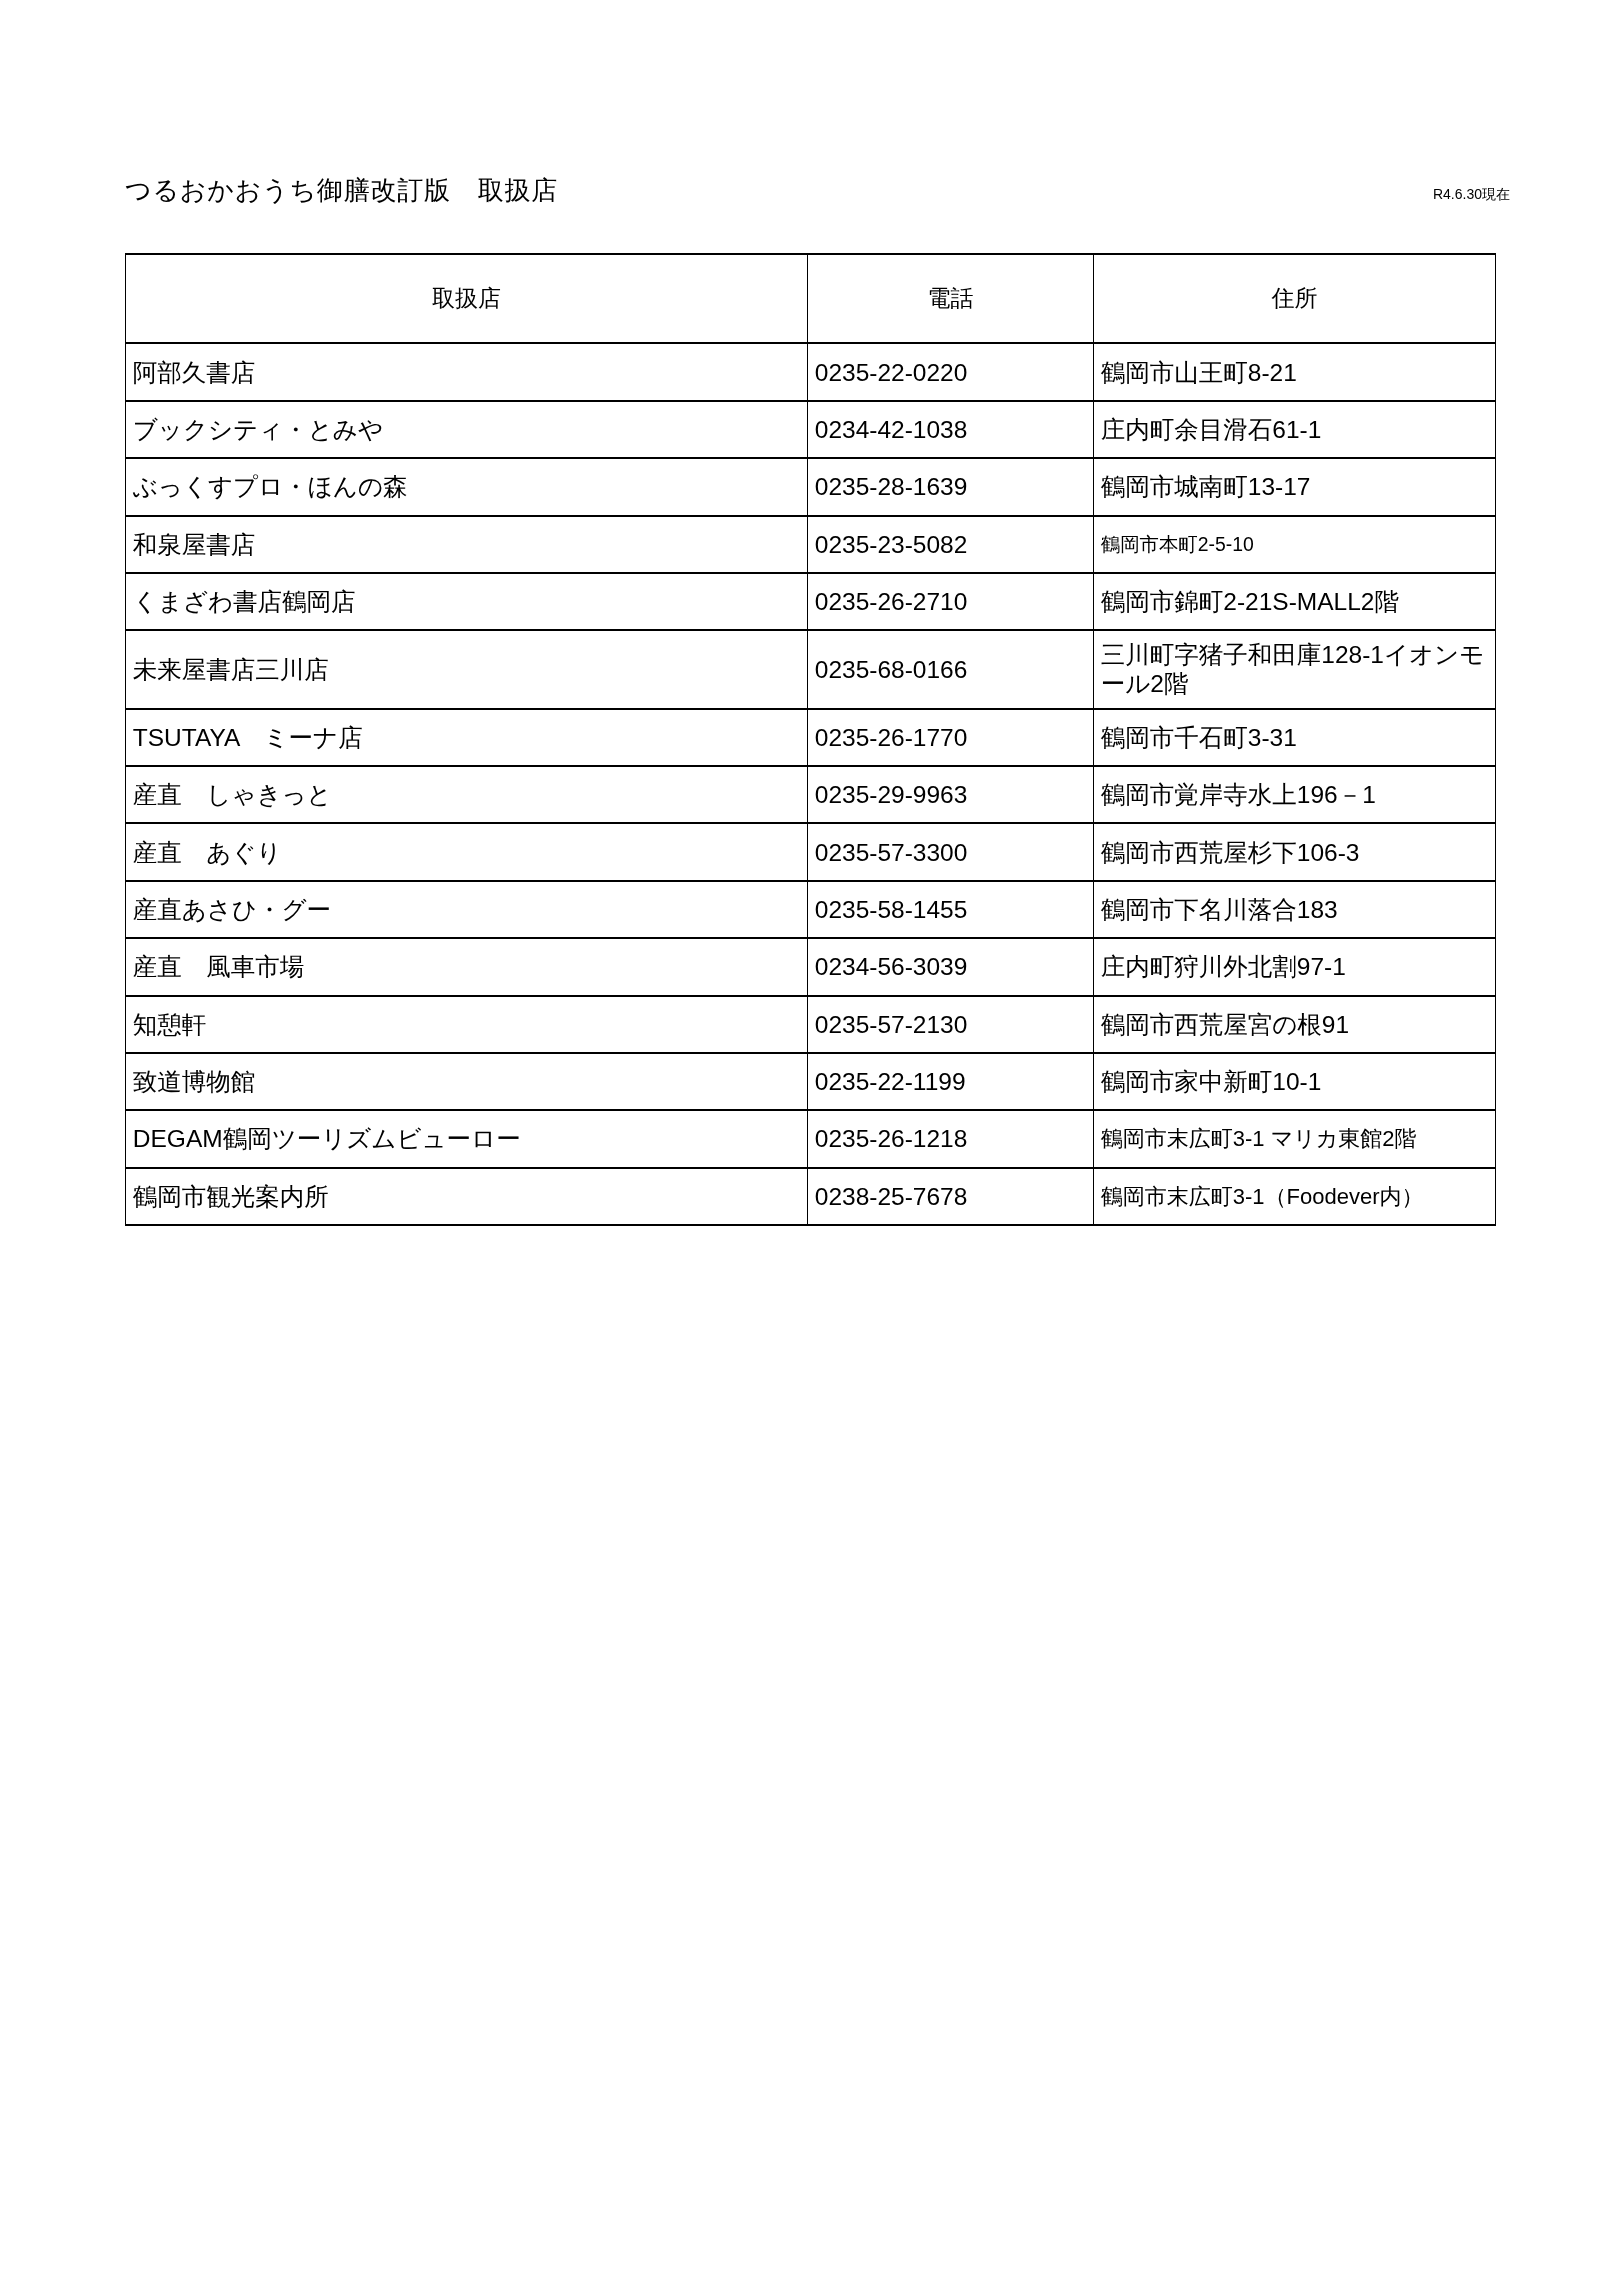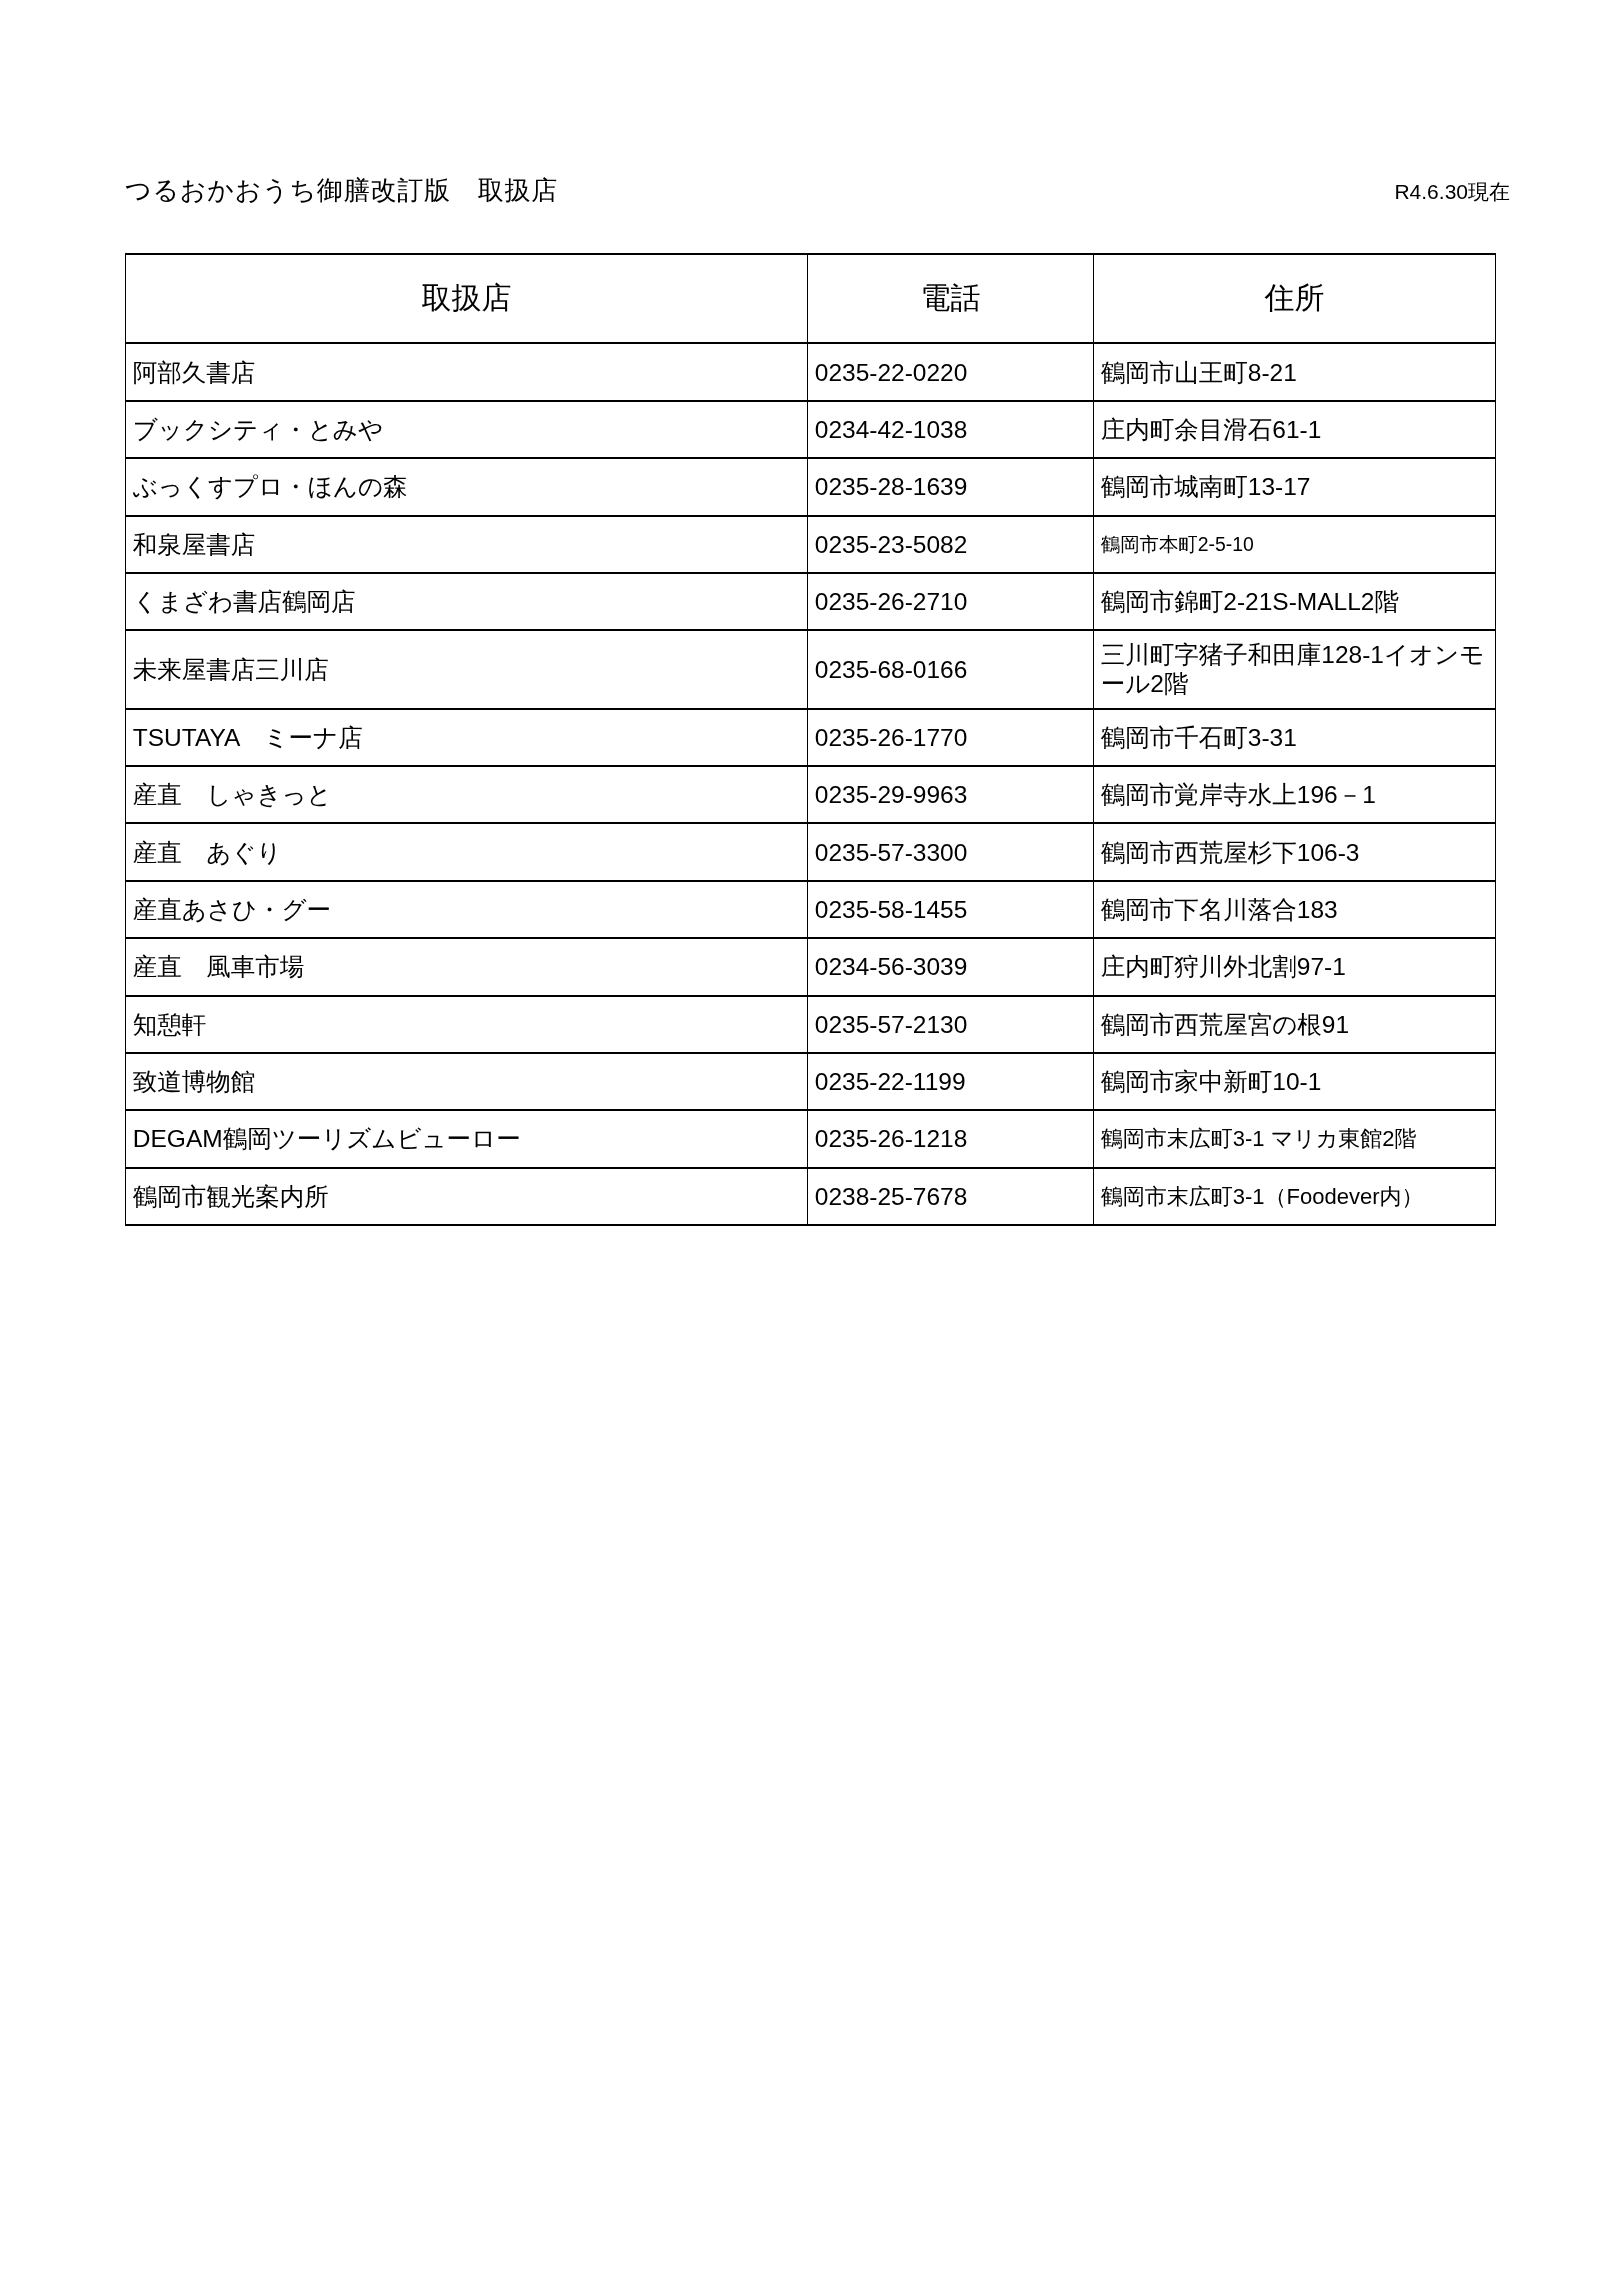--- a/index.html
+++ b/index.html
@@ -20,42 +20,42 @@
     display: flex;
     justify-content: space-between;
     align-items: baseline;
   }
   .title {
     font-size: 26px;
     font-weight: 400;
     letter-spacing: 0.8px;
   }
   .date {
-    font-size: 21px;
+    font-size: 14px;
     font-weight: 400;
   }
   table.store-table {
     position: absolute;
     left: 125px;
     top: 253px;
     width: 1370px;
     border-collapse: collapse;
     table-layout: fixed;
     background: #ffffff;
   }
   .store-table th, .store-table td {
     border: 1.7px solid #000000;
     border-top-width: 2.5px;
     border-bottom-width: 2.5px;
     padding: 1.7px 6.8px;
     overflow: hidden;
   }
   .store-table th {
     height: 84px;
-    font-size: 30px;
+    font-size: 23px;
     font-weight: 400;
     text-align: center;
     vertical-align: middle;
   }
   .store-table td {
     height: 52px;
     font-size: 24.5px;
     line-height: 29px;
     vertical-align: middle;
     text-align: left;

